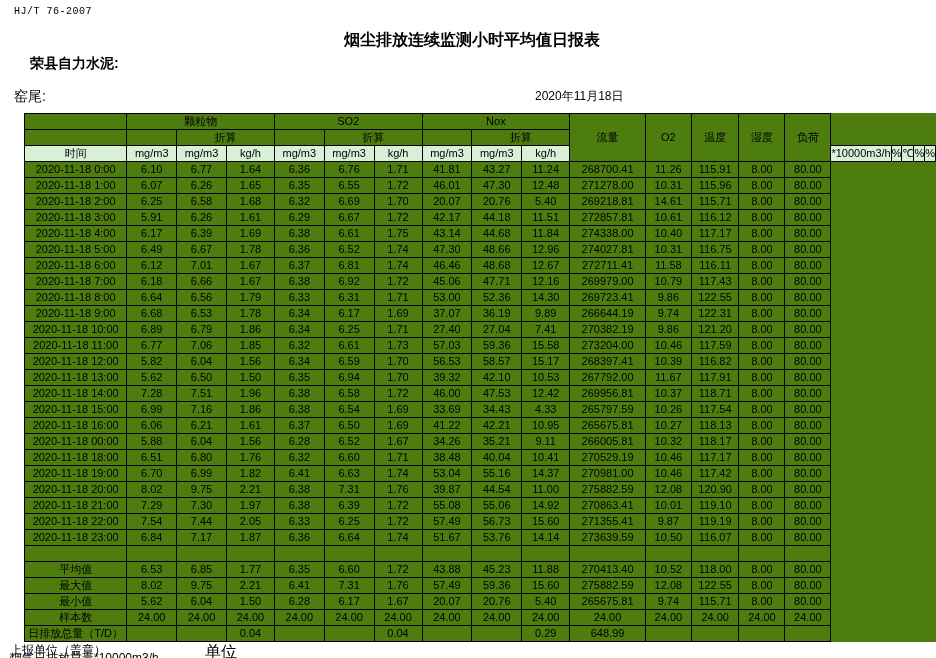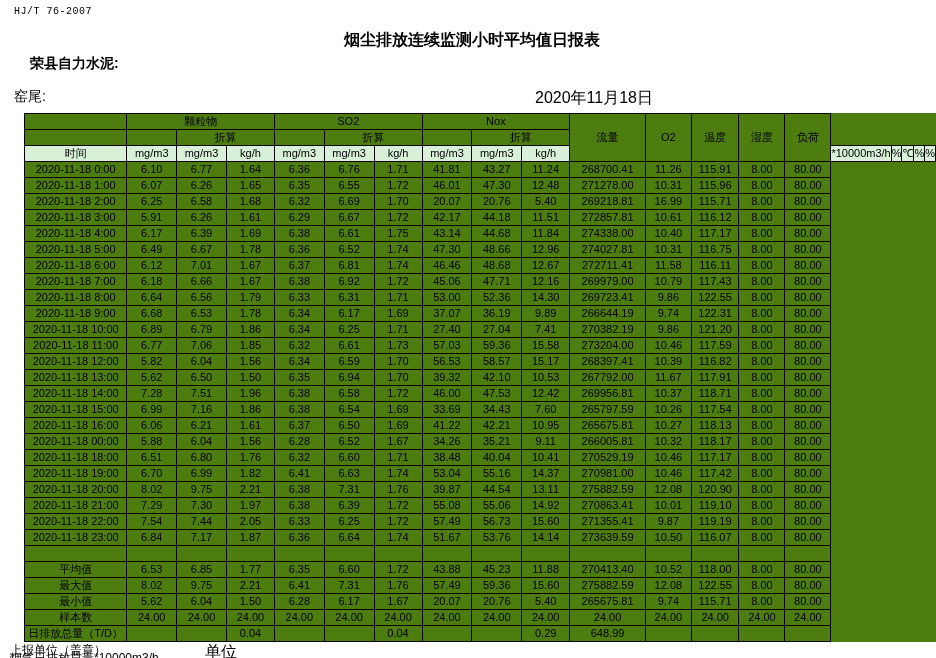--- a/index.html
+++ b/index.html
@@ -45,21 +45,21 @@
     position: absolute;
     left: 14px;
     top: 88px;
     font-size: 14px;
     font-weight: normal;
   }
   .report-date {
     position: absolute;
     left: 535px;
     top: 88px;
-    font-size: 16px;
+    font-size: 12px;
   }
   table.main {
     position: absolute;
     left: 24px;
     top: 113px;
     border-collapse: collapse;
     font-size: 11px;
     background: #4d7c0f;
   }
   table.main td, table.main th {
@@ -194,21 +194,21 @@
         <td>6.25</td>
         <td>6.58</td>
         <td>1.68</td>
         <td>6.32</td>
         <td>6.69</td>
         <td>1.70</td>
         <td>20.07</td>
         <td>20.76</td>
         <td>5.40</td>
         <td>269218.81</td>
-        <td>16.99</td>
+        <td>14.61</td>
         <td>115.71</td>
         <td>8.00</td>
         <td>80.00</td>
       </tr>
       <tr class="data-row">
         <td>2020-11-18 3:00</td>
         <td>5.91</td>
         <td>6.26</td>
         <td>1.61</td>
         <td>6.29</td>
@@ -413,21 +413,21 @@
       <tr class="data-row">
         <td>2020-11-18 15:00</td>
         <td>6.99</td>
         <td>7.16</td>
         <td>1.86</td>
         <td>6.38</td>
         <td>6.54</td>
         <td>1.69</td>
         <td>33.69</td>
         <td>34.43</td>
-        <td>7.60</td>
+        <td>4.33</td>
         <td>265797.59</td>
         <td>10.26</td>
         <td>117.54</td>
         <td>8.00</td>
         <td>80.00</td>
       </tr>
       <tr class="data-row">
         <td>2020-11-18 16:00</td>
         <td>6.06</td>
         <td>6.21</td>
@@ -498,21 +498,21 @@
       <tr class="data-row">
         <td>2020-11-18 20:00</td>
         <td>8.02</td>
         <td>9.75</td>
         <td>2.21</td>
         <td>6.38</td>
         <td>7.31</td>
         <td>1.76</td>
         <td>39.87</td>
         <td>44.54</td>
-        <td>13.11</td>
+        <td>11.00</td>
         <td>275882.59</td>
         <td>12.08</td>
         <td>120.90</td>
         <td>8.00</td>
         <td>80.00</td>
       </tr>
       <tr class="data-row">
         <td>2020-11-18 21:00</td>
         <td>7.29</td>
         <td>7.30</td>

